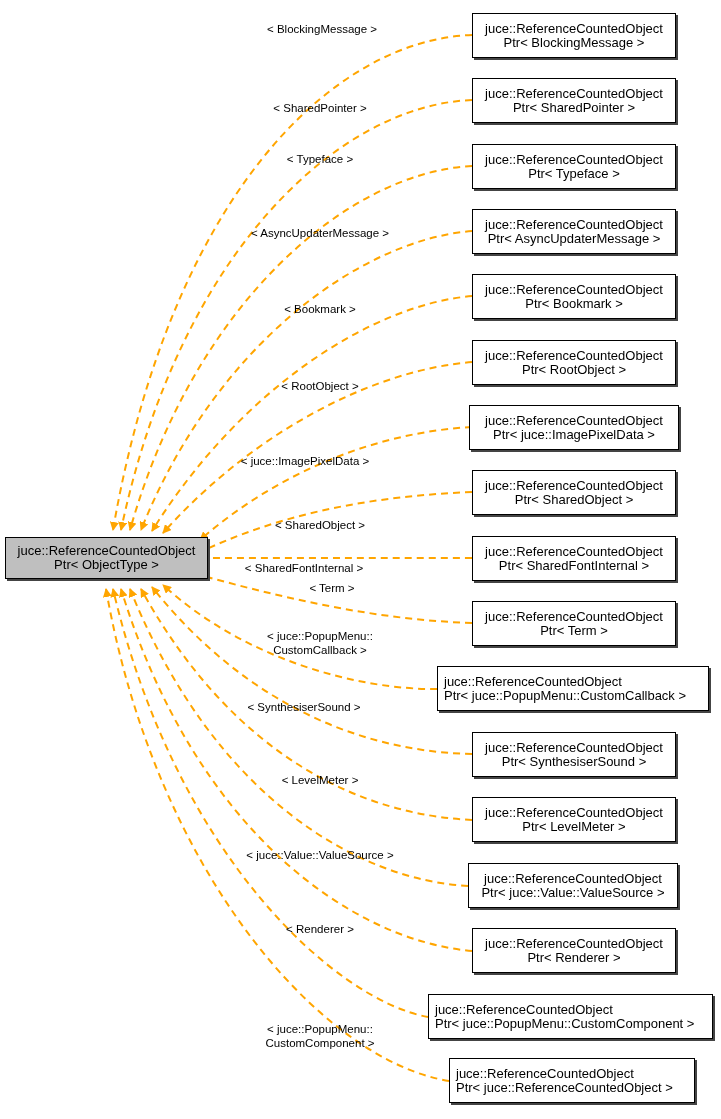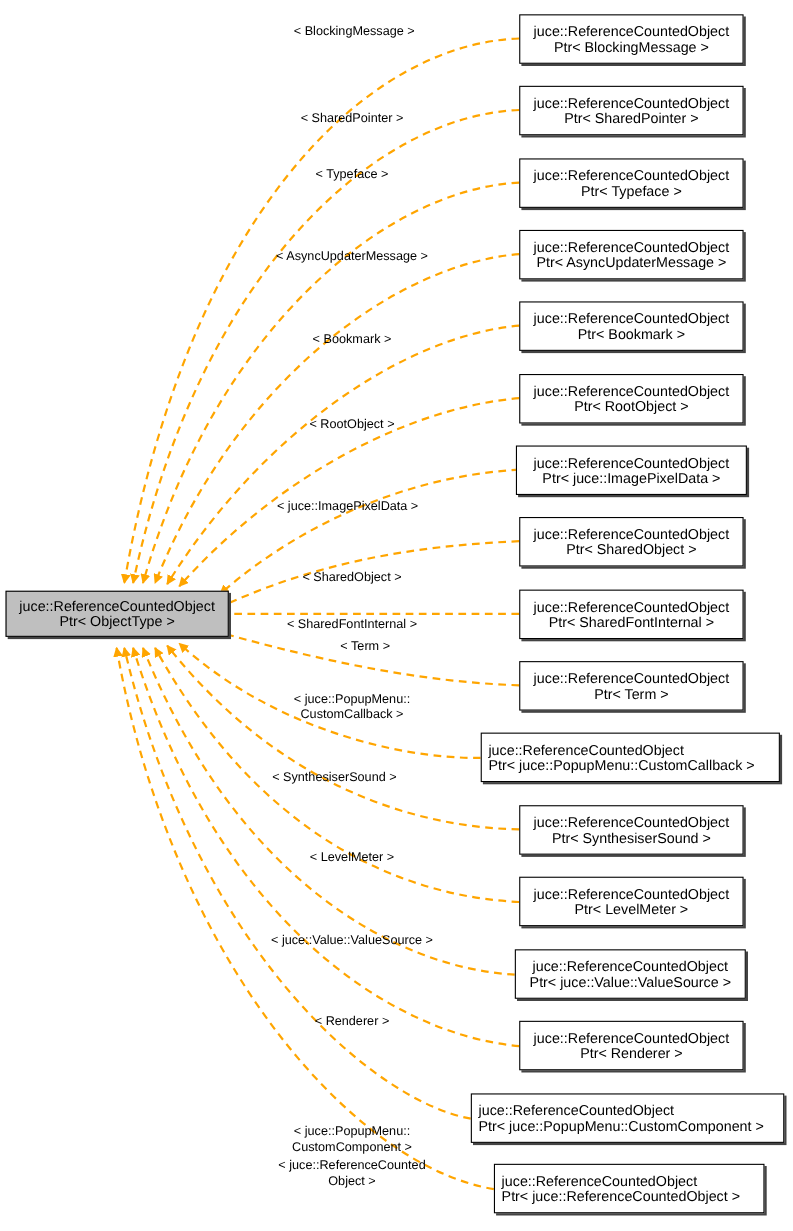--- a/index.html
+++ b/index.html
@@ -171,28 +171,26 @@
     <span class="l1">juce::ReferenceCountedObject</span>
     <span class="l2">Ptr&lt; juce::ReferenceCountedObject &gt;</span>
   </div>
 
   <div class="edge-label" style="left:322px; top:5px;">&lt; BlockingMessage &gt;</div>
   <div class="edge-label" style="left:320px; top:84px;">&lt; SharedPointer &gt;</div>
   <div class="edge-label" style="left:320px; top:135px;">&lt; Typeface &gt;</div>
   <div class="edge-label" style="left:320px; top:209px;">&lt; AsyncUpdaterMessage &gt;</div>
   <div class="edge-label" style="left:320px; top:285px;text-align:center;">&lt; Bookmark &gt;</div>
   <div class="edge-label" style="left:320px; top:362px;">&lt; RootObject &gt;</div>
-  <div class="edge-label" style="left:316px; top:437px;">&lt; juce::ImagePixelData &gt;</div>
+  <div class="edge-label" style="left:305px; top:437px;">&lt; juce::ImagePixelData &gt;</div>
   <div class="edge-label" style="left:320px; top:501px;">&lt; SharedObject &gt;</div>
-  <div class="edge-label" style="left:320px; top:544px;">&lt; SharedFontInternal &gt;</div>
+  <div class="edge-label" style="left:304px; top:544px;">&lt; SharedFontInternal &gt;</div>
   <div class="edge-label" style="left:332px; top:564px;">&lt; Term &gt;</div>
   <div class="edge-label" style="left:320px; top:612px;">&lt; juce::PopupMenu::
 CustomCallback &gt;</div>
   <div class="edge-label" style="left:304px; top:683px;">&lt; SynthesiserSound &gt;</div>
   <div class="edge-label" style="left:320px; top:756px;">&lt; LevelMeter &gt;</div>
   <div class="edge-label" style="left:320px; top:831px;">&lt; juce::Value::ValueSource &gt;</div>
   <div class="edge-label" style="left:320px; top:905px;">&lt; Renderer &gt;</div>
   <div class="edge-label" style="left:320px; top:1005px;">&lt; juce::PopupMenu::
 CustomComponent &gt;</div>
-  <div class="edge-label" style="left:320px; top:1036px;">&lt; juce::ReferenceCounted
-Object &gt;</div>
 
 </div>
 
 </body></html>

